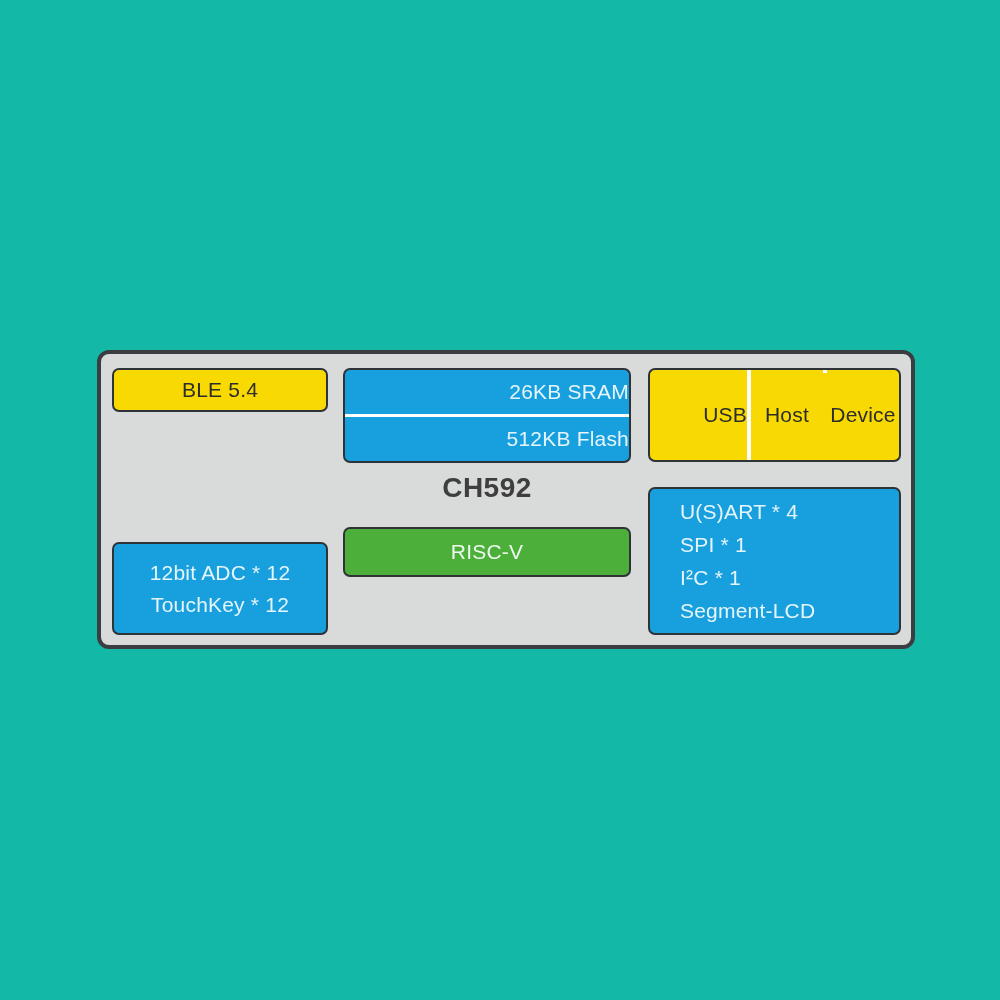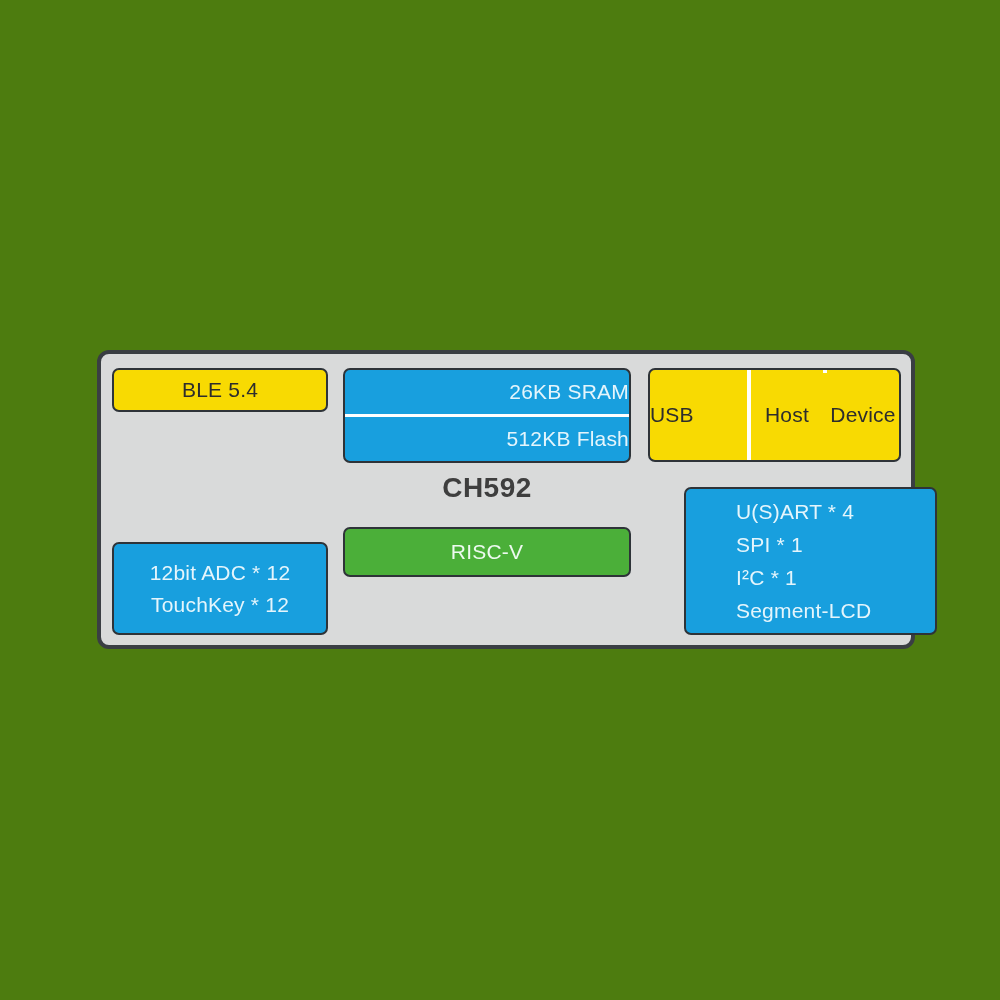--- a/index.html
+++ b/index.html
@@ -5,21 +5,21 @@
   html, body {
     margin: 0;
     padding: 0;
     background: #ffffff;
     font-family: "Liberation Sans", "DejaVu Sans", sans-serif;
   }
   .canvas {
     position: relative;
     width: 1000px;
     height: 1000px;
-    background: #4d7c0f;
+    background: #14b8a6;
     overflow: hidden;
   }
   .board {
     position: absolute;
     left: 97px;
     top: 350px;
     width: 818px;
     height: 299px;
     box-sizing: border-box;
     background: #D9DADA;
@@ -49,21 +49,21 @@
   .blk-adc   { left: 11px;  top: 188px; width: 216px; height: 93px; }
 
   
   .blk-mem   { left: 242px; top: 14px;  width: 288px; height: 95px; padding: 0; }
   .blk-core  { left: 242px; top: 173px; width: 288px; height: 50px; }
   .blk-gpio  { left: 242px; top: 236px; width: 288px; height: 46px; }
 
   
   .blk-usb    { left: 547px; top: 14px;  width: 253px; height: 94px; padding: 0; }
   .blk-periph { left: 547px; top: 133px; width: 253px; height: 148px;
-                align-items: flex-start; padding-left: 50px; line-height: 33px; margin-left: 36px; }
+                align-items: flex-start; padding-left: 30px; line-height: 33px; }
 
   .mem-row {
     flex: 1;
     width: 100%;
     display: flex;
     align-items: center;
     justify-content: flex-end;
   }
   .h-divider {
     width: 100%;
@@ -76,21 +76,21 @@
     height: 100%;
     background: #FFFFFF;
     flex: 0 0 4px;
   }
   .blk-usb { flex-direction: row; }
   .usb-left {
     flex: 0 0 97px;
     height: 100%;
     display: flex;
     align-items: center;
-    justify-content: flex-start;
+    justify-content: flex-end;
   }
   .usb-right {
     flex: 1;
     height: 100%;
     display: flex;
     flex-direction: row;
   }
   .usb-cell {
     flex: 1;
     display: flex;

